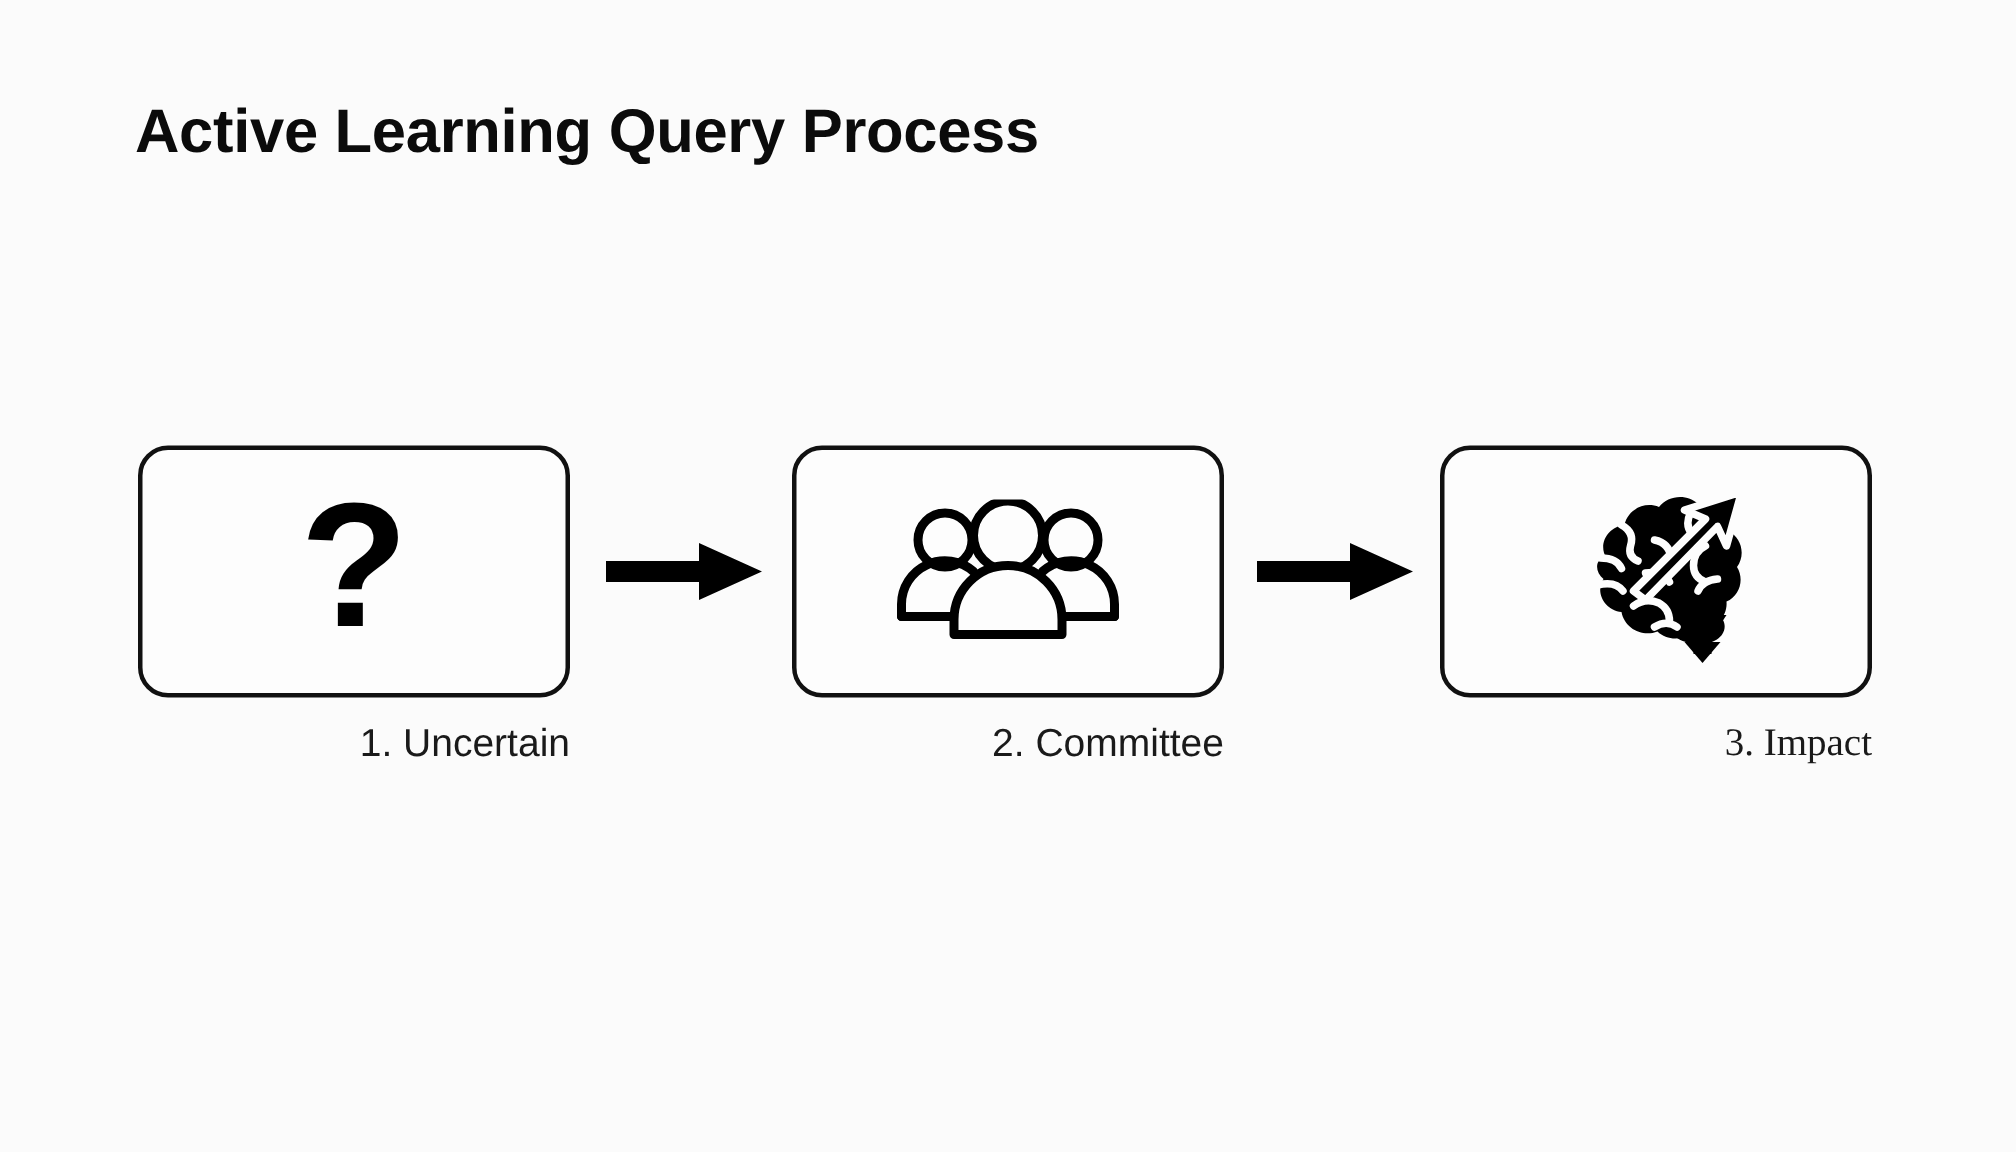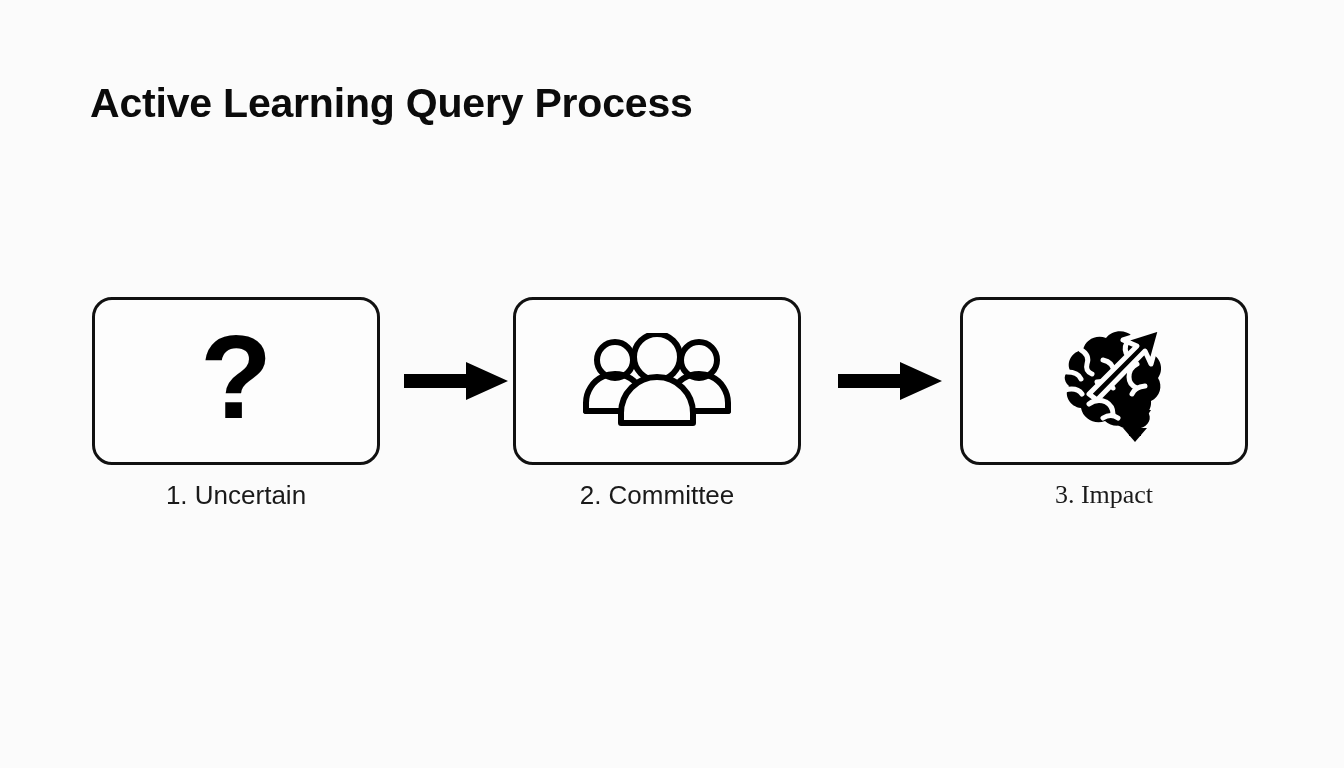--- a/index.html
+++ b/index.html
@@ -19,21 +19,21 @@
   #slide {
     position: absolute;
     inset: 0;
     background: #fbfbfb;
   }
 
   
   #page-title {
     position: absolute;
     left: 90px;
-    top: 80px;
+    top: 64px;
     font-size: 41px;
     font-weight: bold;
     letter-spacing: -0.2px;
     color: #0b0b0b;
     white-space: nowrap;
     line-height: 1.15;
   }
 
   
   #flow {
@@ -43,38 +43,38 @@
     width: 1156px;
     height: 220px;
   }
 
   .step {
     position: absolute;
     top: 0;
     width: 288px;
   }
   .step-1 { left: 0px; }
-  .step-2 { left: 421px; }
+  .step-2 { left: 436px; }
   .step-3 { left: 868px; font-family: Liberation Serif, serif; }
 
   .step-box {
     width: 288px;
     height: 168px;
     box-sizing: border-box;
     border: 3px solid #111111;
     border-radius: 20px;
     background: #fdfdfd;
     display: flex;
     align-items: center;
     justify-content: center;
   }
 
   .step-label {
     margin-top: 15px;
-    text-align: center;
+    text-align: right;
     font-size: 26px;
     font-weight: normal;
     color: #1a1a1a;
     white-space: nowrap;
   }
 
   
   .qmark {
     font-family: "Liberation Sans", sans-serif;
     font-weight: bold;

